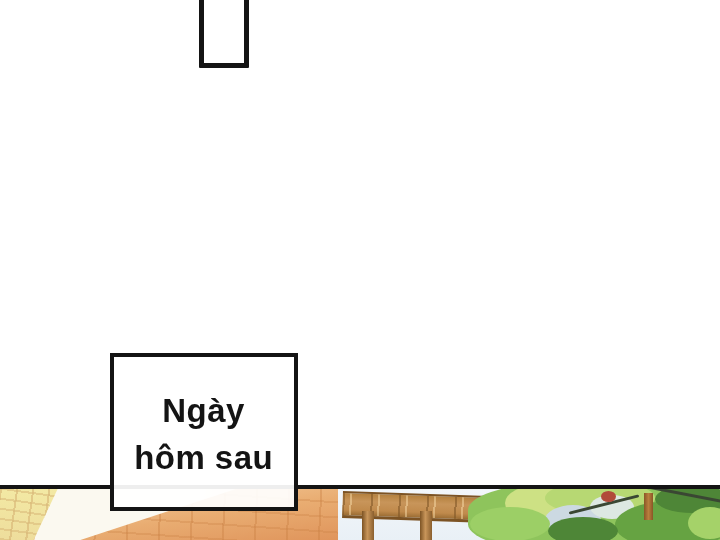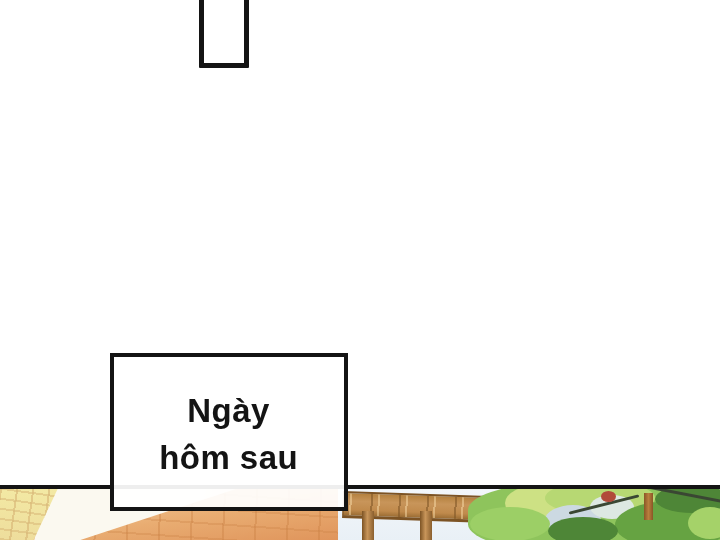--- a/index.html
+++ b/index.html
@@ -118,21 +118,21 @@
     background: linear-gradient(90deg, #8a5526, var(--trunk, #b97f3e), #8a5526);
   }
   .branch { height: 3px; background: var(--branch, #3a4733); border-radius: 2px; }
   .branch-1 { left: 568px; top: 14px; width: 72px; transform: rotate(-14deg); }
   .branch-2 { left: 628px; top: 2px;  width: 96px; transform: rotate(11deg); }
 
   
   .caption-box {
     position: absolute;
     left: 110px; top: 353px;
-    width: 238px; height: 158px;
+    width: 188px; height: 158px;
     box-sizing: border-box;
     border: 4px solid var(--ink, #141414);
     background: rgba(255, 255, 255, 0.93);
     display: flex;
     flex-direction: column;
     align-items: center;
     justify-content: center;
     gap: 10px;
     padding-top: 4px;
     z-index: 5;

